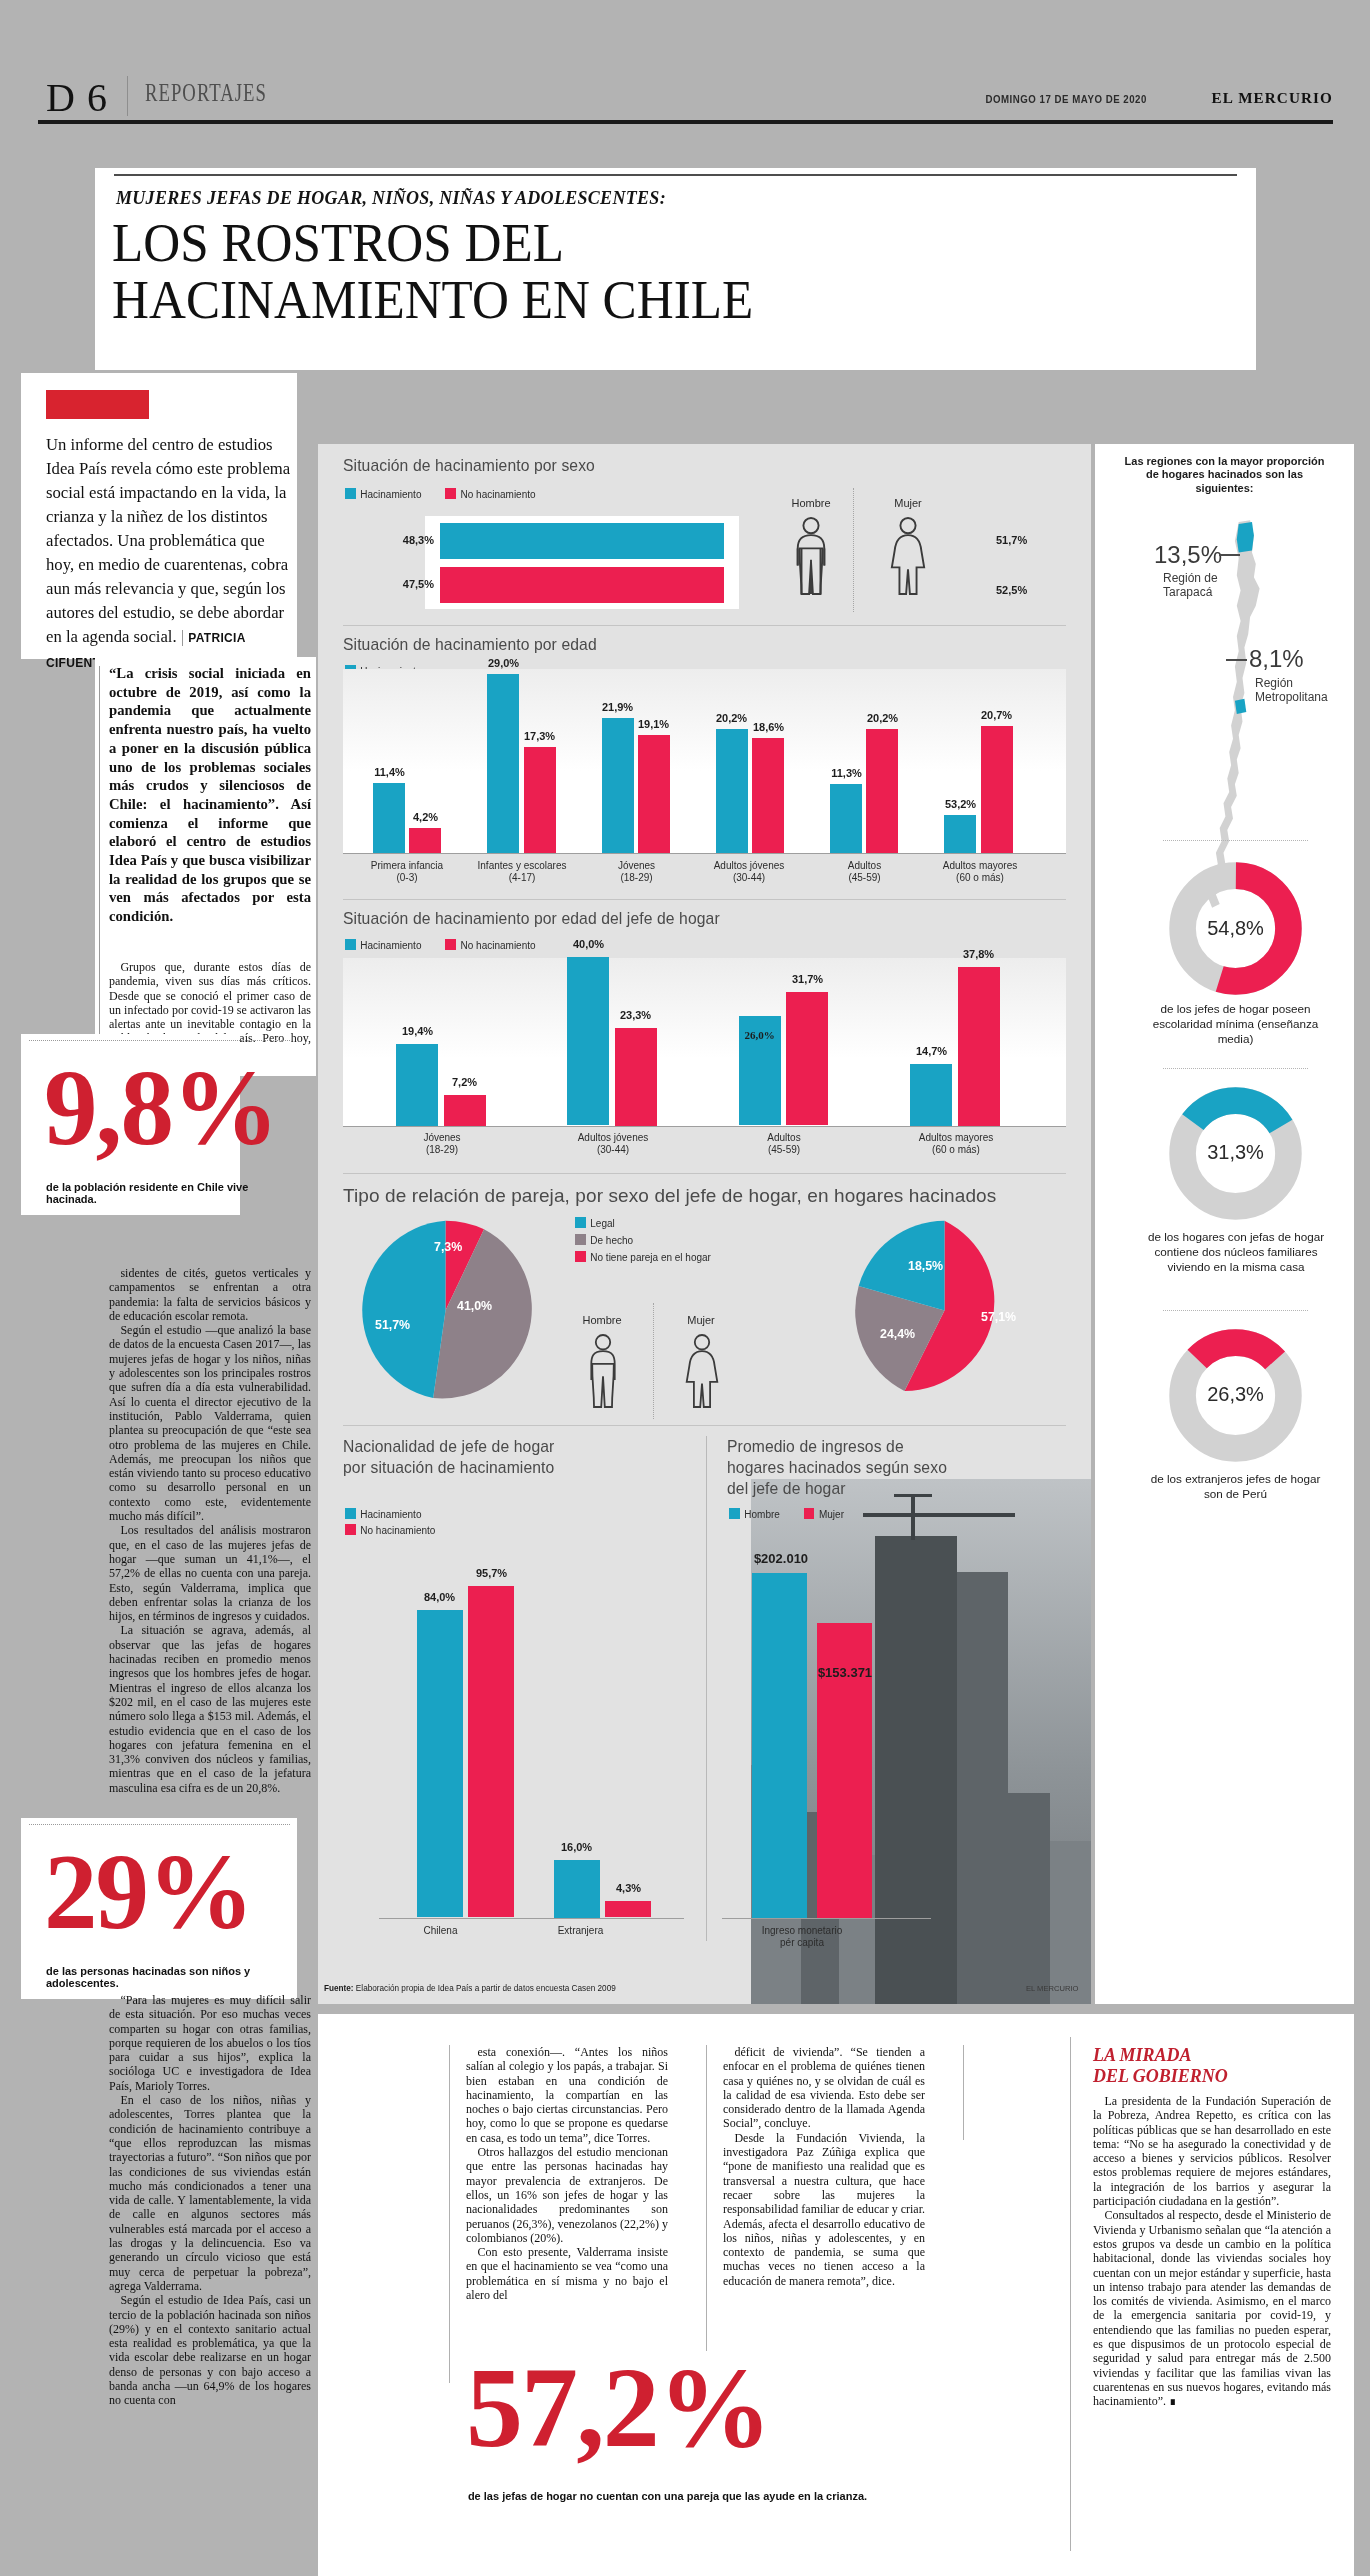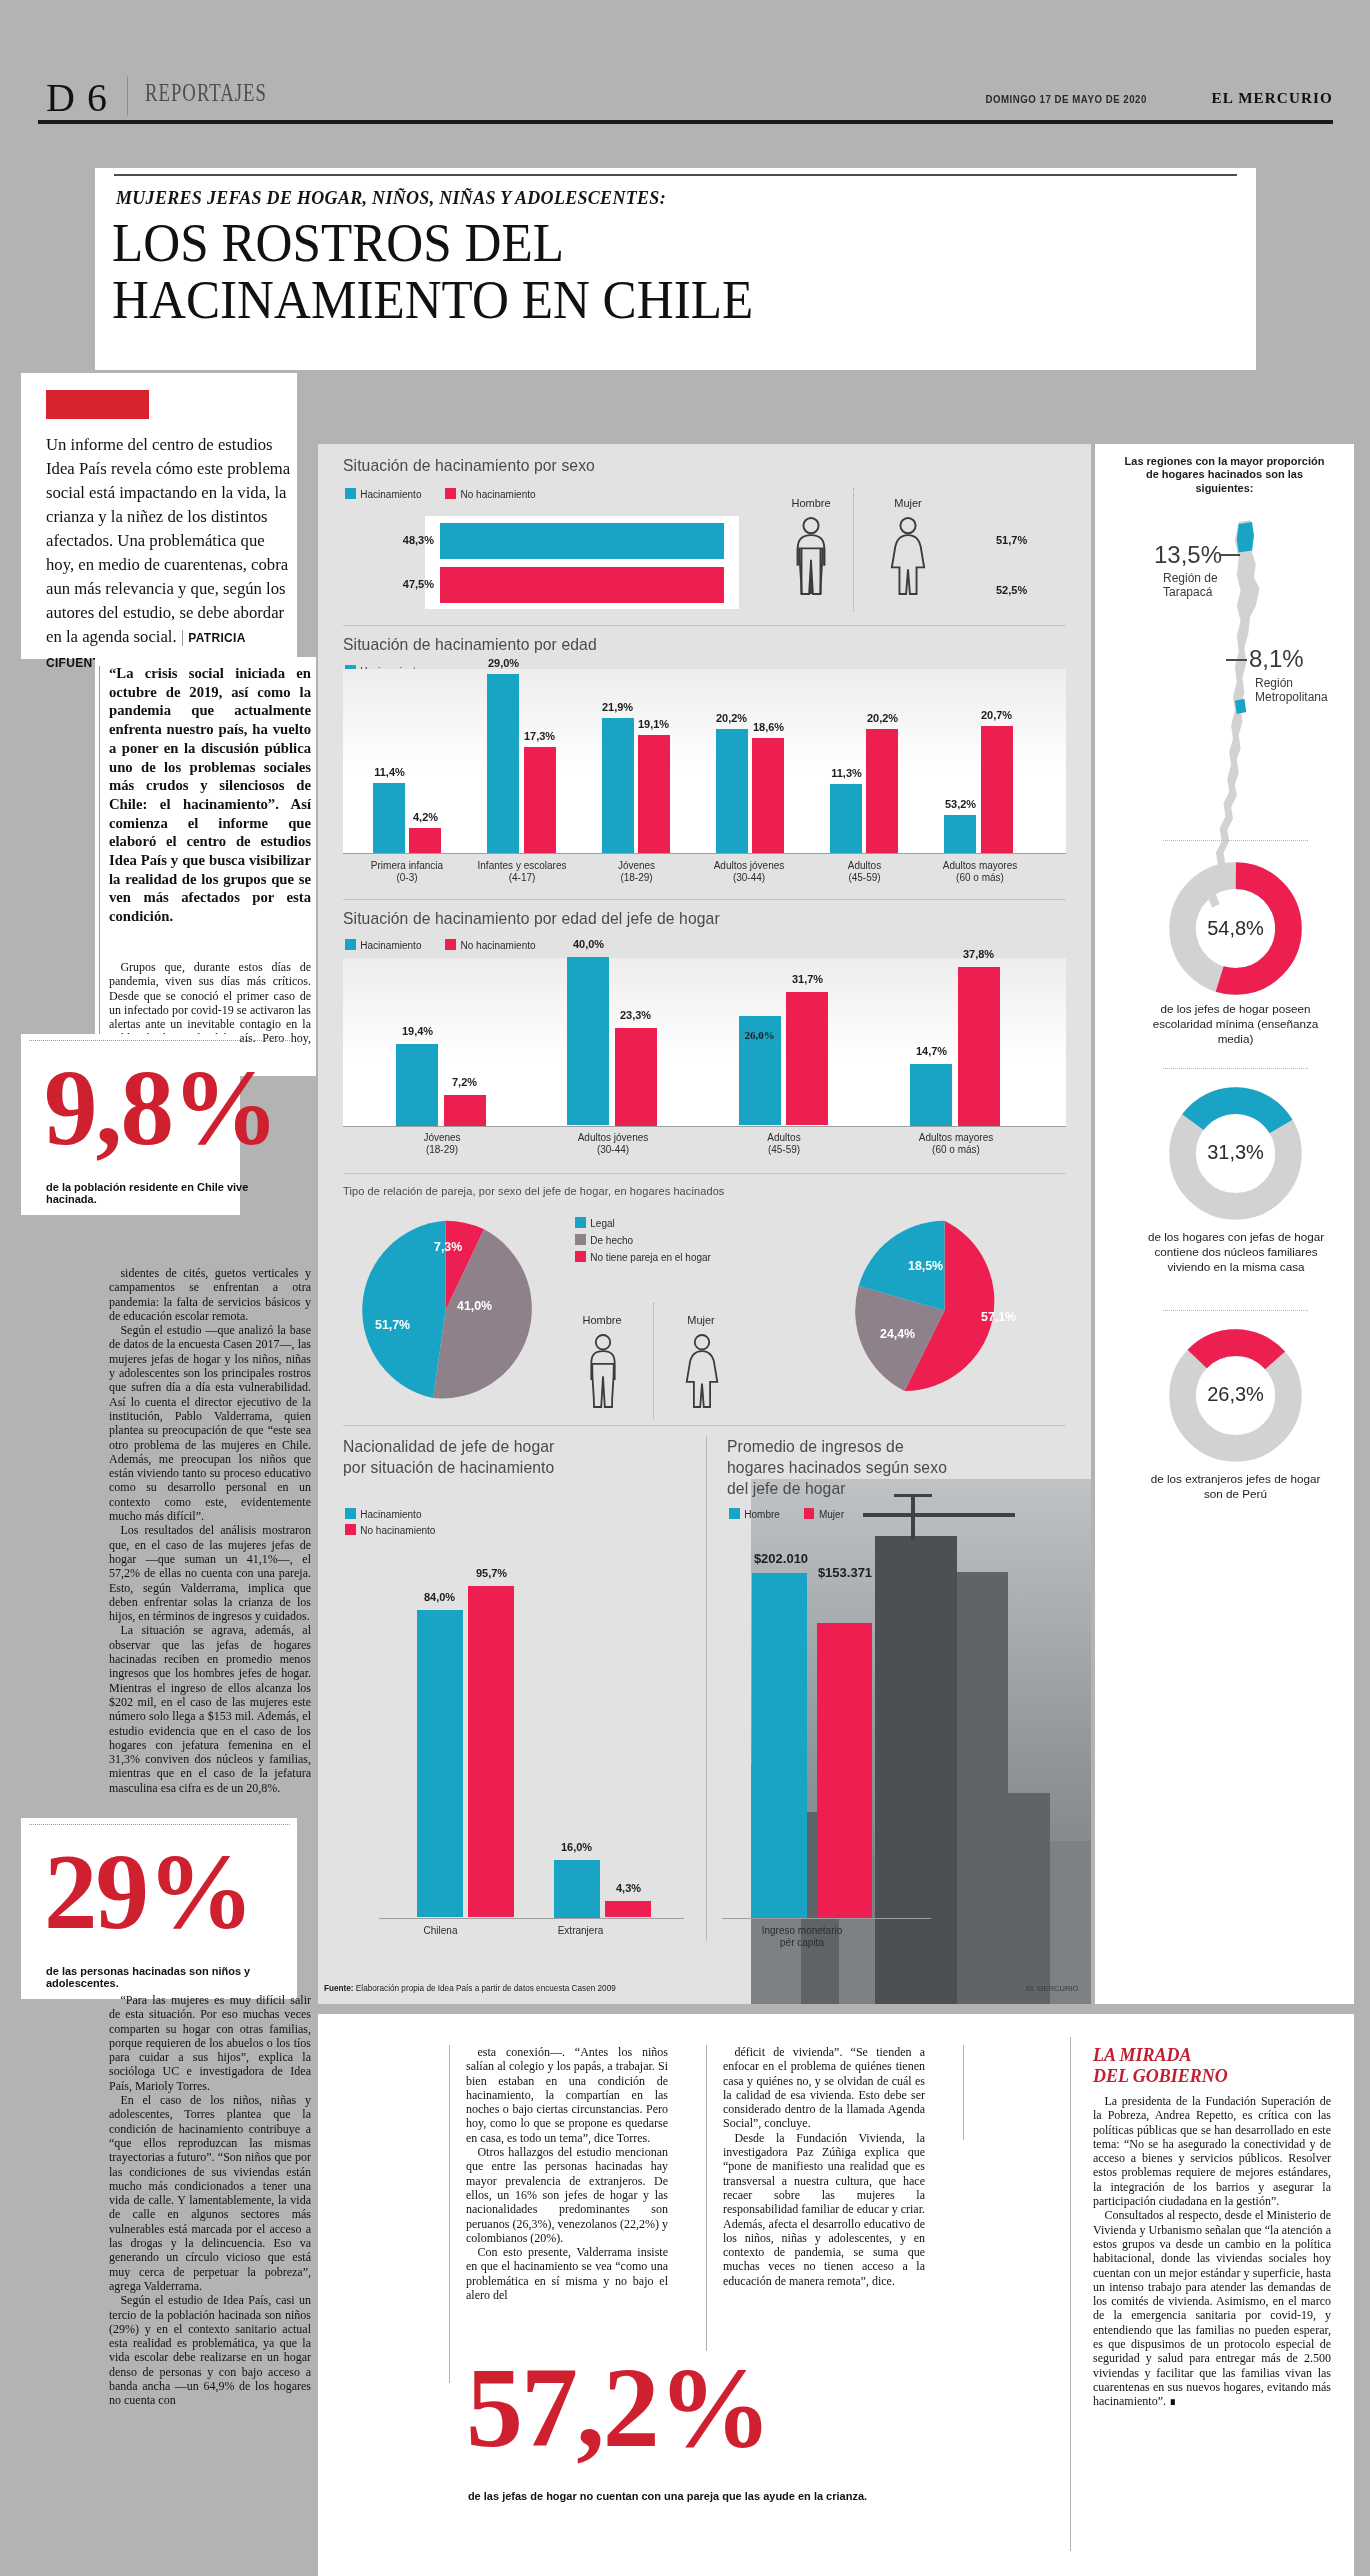--- a/index.html
+++ b/index.html
@@ -316,21 +316,21 @@
     <div class="bar" style="left:640px;top:523px;width:42px;height:159px;background:#ec1f50;"></div>
     <div class="vlabel" style="left:583px;top:601px;width:61px;">14,7%</div>
     <div class="vlabel" style="left:630px;top:504px;width:61px;">37,8%</div>
     <div class="axis" style="left:25px;top:682px;width:723px;"></div>
     <div class="catlabel" style="left:69px;top:688px;width:110px;">Jóvenes<br>(18-29)</div>
     <div class="catlabel" style="left:238px;top:688px;width:114px;">Adultos jóvenes<br>(30-44)</div>
     <div class="catlabel" style="left:411px;top:688px;width:110px;">Adultos<br>(45-59)</div>
     <div class="catlabel" style="left:579px;top:688px;width:118px;">Adultos mayores<br>(60 o más)</div>
     <div class="divider-h" style="left:25px;top:729px;width:723px;"></div>
 
-    <div class="chart-title" style="left:25px;top:741px;font-size:11px;text-align:center;">Tipo de relación de pareja, por sexo del jefe de hogar, en hogares hacinados</div>
+    <div class="chart-title" style="left:25px;top:741px;font-size:19px;text-align:center;">Tipo de relación de pareja, por sexo del jefe de hogar, en hogares hacinados</div>
     <div class="legend" style="left:257px;top:773px;">
       <div style="margin-bottom:5.7px;"><span class="sw" style="background:#19a3c4"></span><span>Legal</span></div>
       <div style="margin-bottom:5.7px;"><span class="sw" style="background:#8e8189"></span><span>De hecho</span></div>
       <div><span class="sw" style="background:#ec1f50"></span><span>No tiene pareja en el hogar</span></div>
     </div>
 
     <svg style="position:absolute;left:34px;top:773px;" width="187" height="187" viewBox="0 0 100 100">
 
       <path d="M50 50 L50 2 A48 48 0 0 1 70.6 6.6 Z" fill="#ec1f50"></path>
 
@@ -392,21 +392,21 @@
     <div class="chart-title" style="left:409px;top:992px;width:238px;line-height:21px;">
       <span>Promedio de ingresos de hogares hacinados según sexo del jefe de hogar</span>
     </div>
     <div class="legend" style="left:411px;top:1064px;">
       <span class="item"><span class="sw" style="background:#19a3c4"></span><span>Hombre</span></span>
       <span class="item"><span class="sw" style="background:#ec1f50"></span><span>Mujer</span></span>
     </div>
     <div class="bar" style="left:434px;top:1129px;width:55px;height:345px;background:#19a3c4;"></div>
     <div class="bar" style="left:499px;top:1179px;width:55px;height:295px;background:#ec1f50;"></div>
     <div class="vlabel" style="left:423px;top:1107px;width:80px;font-size:13px;">$202.010</div>
-    <div class="vlabel" style="left:487px;top:1121px;width:80px;font-size:13px;">$153.371</div>
+    <div class="vlabel" style="left:487px;top:1221px;width:80px;font-size:13px;">$153.371</div>
     <div class="axis" style="left:404px;top:1474px;width:209px;"></div>
     <div class="catlabel" style="left:403px;top:1481px;width:162px;">Ingreso monetario<br>pér capita</div>
   </div>
 
   <div class="source">
     <b>Fuente:</b><span> Elaboración propia de Idea País a partir de datos encuesta Casen 2009</span>
   </div>
   <div class="source-right">EL MERCURIO</div>
 
   <div class="right-panel"></div>

